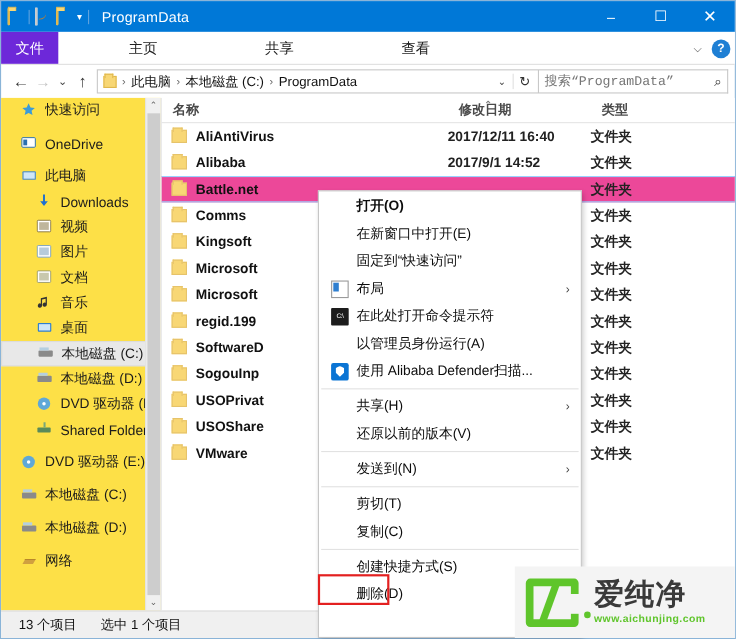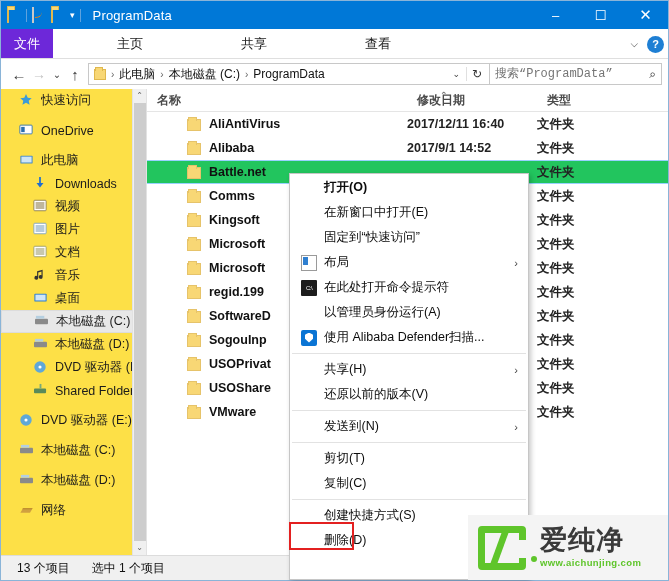--- a/index.html
+++ b/index.html
@@ -88,22 +88,22 @@
   .colhdr { height:23px; display:flex; align-items:center; border-bottom:1px solid #e5e5e5;
             font-size:12px; color:#4a4a4a; }
   .colhdr .c { padding-left:10px; }
   .c-name { width:260px; }
   .c-date { width:130px; }
   .c-type { width:100px; }
   .sortmark { position:absolute; left:293px; top:1px; font-size:9px; color:#777; }
 
   .rows { position:relative; }
   .row { height:24px; display:flex; align-items:center; font-size:12.5px; color:#111; }
-  .row.sel { background:#22c55e; border-top:1px solid #99d1ff; border-bottom:1px solid #99d1ff; }
-  .r-name { width:260px; display:flex; align-items:flex-end; padding-left:40px; }
+  .row.sel { background:#ec4899; border-top:1px solid #99d1ff; border-bottom:1px solid #99d1ff; }
+  .r-name { width:260px; display:flex; align-items:center; padding-left:9px; }
   .r-fld { width:14px; height:12px; background:#f8d775; border:1px solid #e6c36a; position:relative; margin-right:8px; flex:0 0 14px; }
   .r-fld:before { content:""; position:absolute; top:-3px; left:0; width:7px; height:3px;
                   background:#f8d775; border:1px solid #e6c36a; border-bottom:none; }
   .r-date { width:130px; color:#222; }
   .r-type { width:100px; color:#222; }
 
   
   .status { position:absolute; left:0; right:0; bottom:0; height:25px; background:#f0f0f0;
             border-top:1px solid #dcdcdc; display:flex; align-items:center; font-size:12px; color:#111; }
   .status .s1 { padding-left:16px; }

